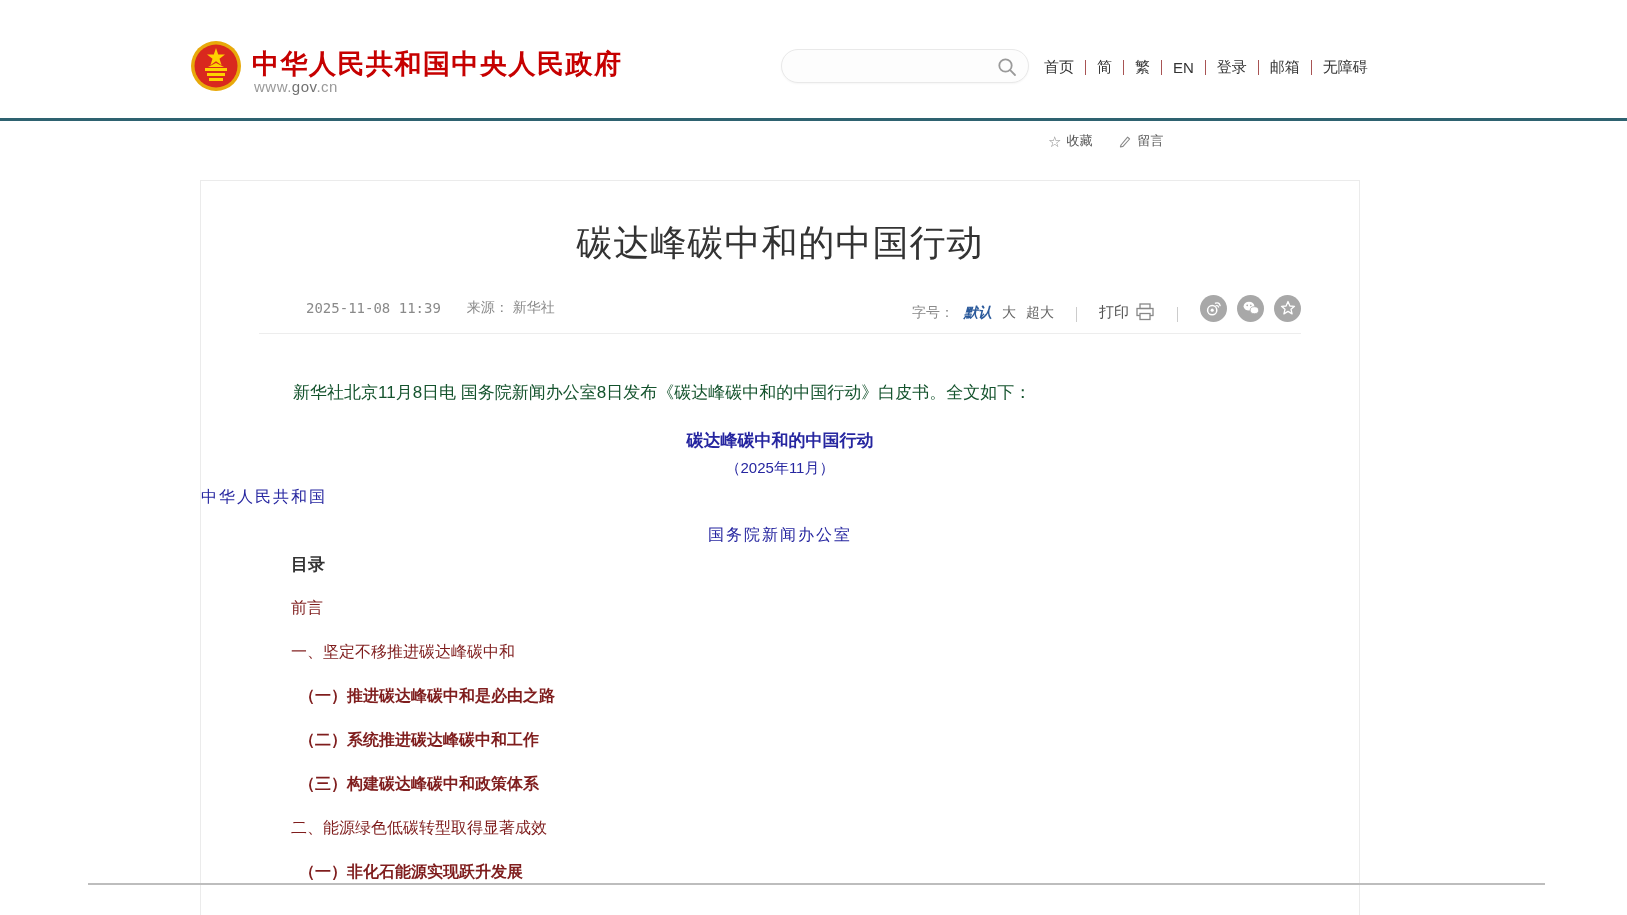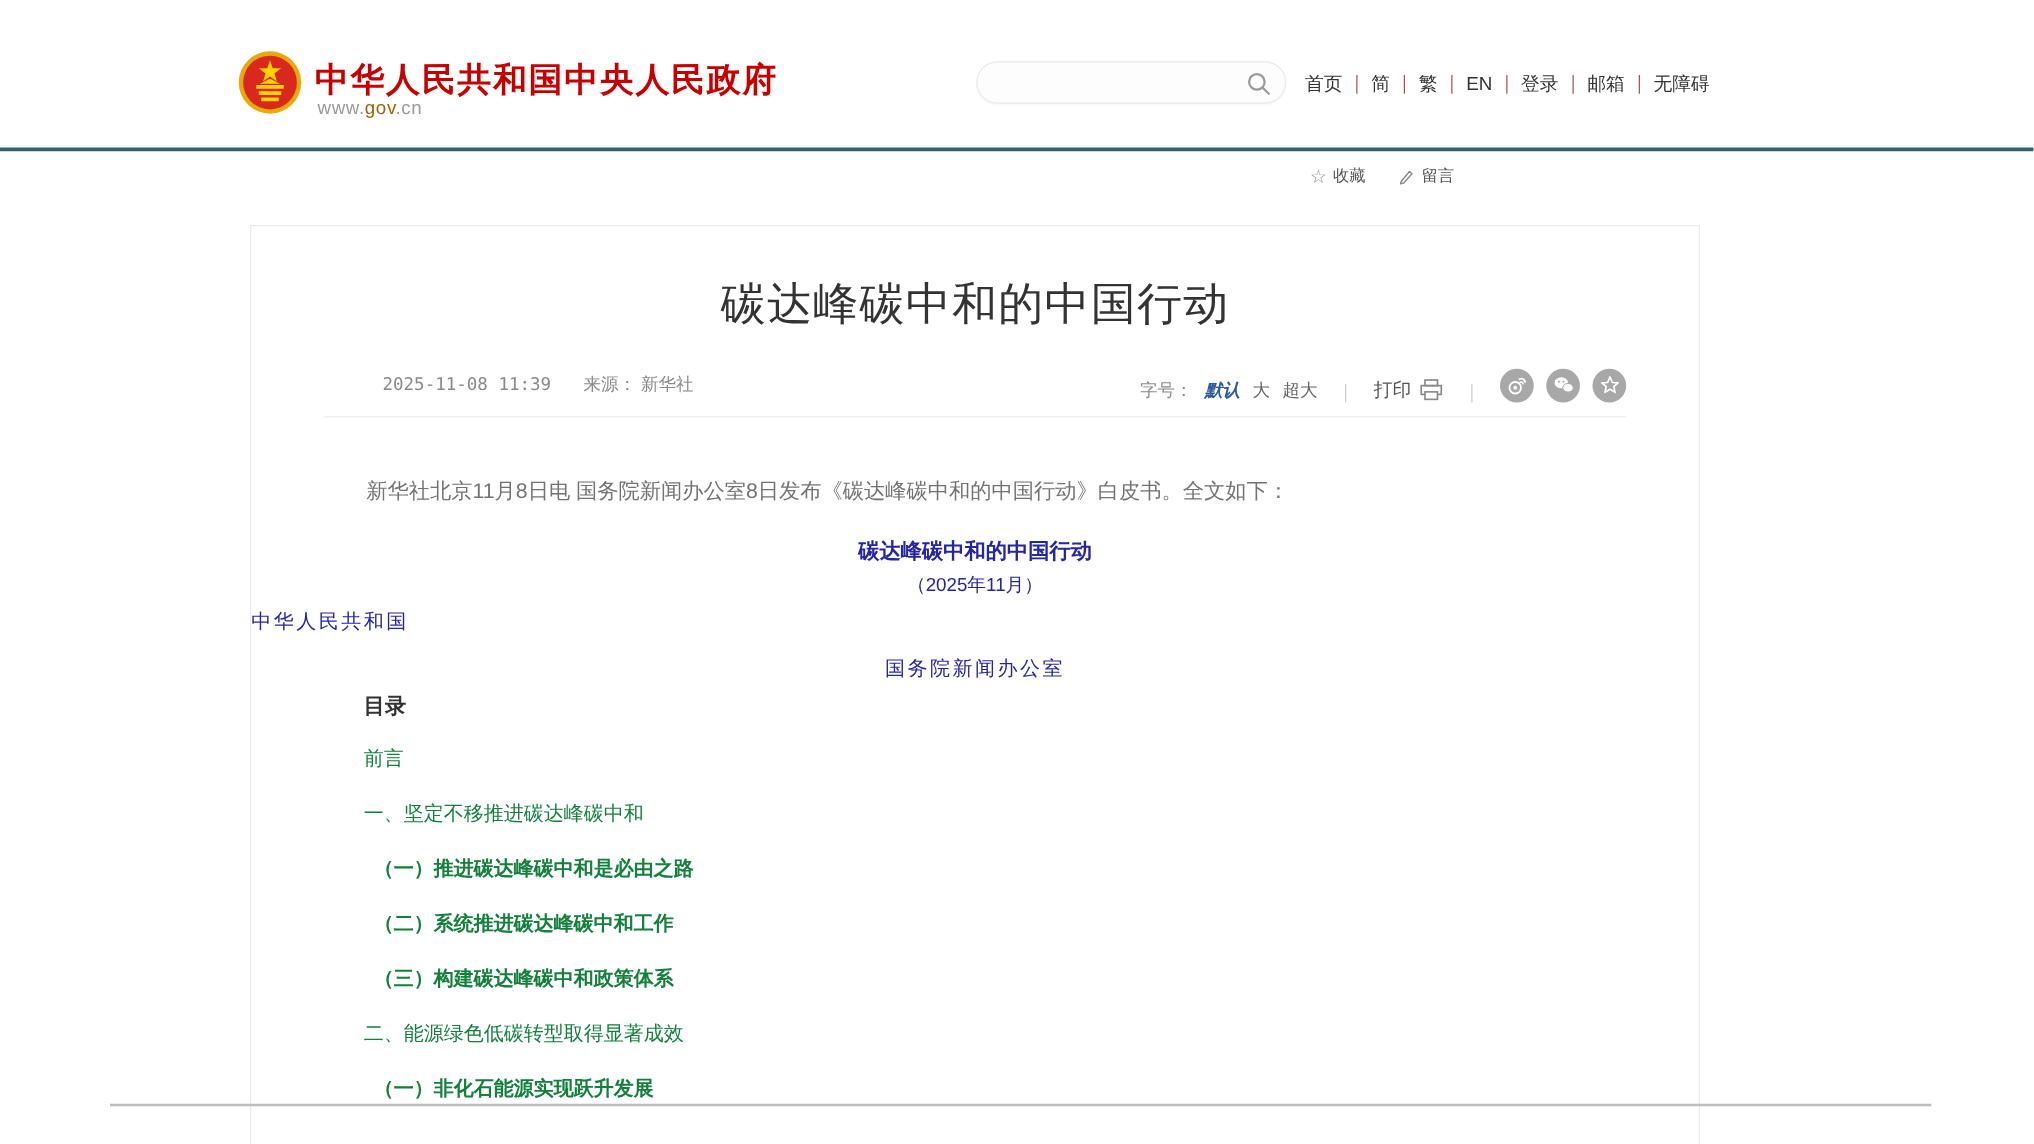--- a/index.html
+++ b/index.html
@@ -5,21 +5,21 @@
   * { margin:0; padding:0; box-sizing:border-box; }
   html,body { background:#ffffff; }
   body { font-family:"Liberation Sans", sans-serif; }
   .page { position:relative; width:1627px; height:915px; background:#ffffff; overflow:hidden; }
 
   
   .site-header { position:absolute; left:0; top:0; width:1627px; height:118px; background:#ffffff; }
   .emblem { position:absolute; left:190px; top:40px; width:52px; height:52px; }
   .brand-title { position:absolute; left:252px; top:46px; font-size:27px; font-weight:bold; color:#c60000; letter-spacing:1.5px; white-space:nowrap; }
   .brand-url { position:absolute; left:254px; top:78px; font-size:15px; color:#9a9a9a; letter-spacing:.5px; }
-  .brand-url .red { color:#a16207; }
+  .brand-url .red { color:#737373; }
   .search-box { position:absolute; left:781px; top:49px; width:248px; height:34px; border:1px solid #e9e9e9; background:#fdfdfd; border-radius:17px; box-shadow:0 1px 2px rgba(0,0,0,.04); }
   .search-box input { position:absolute; left:14px; top:4px; width:195px; height:24px; border:none; outline:none; background:transparent; font-size:14px; color:#333; }
   .search-icon { position:absolute; right:10px; top:6px; width:22px; height:22px; cursor:pointer; }
   .top-nav { position:absolute; left:1044px; top:56px; height:22px; display:flex; align-items:center; font-size:15px; color:#333; white-space:nowrap; }
   .top-nav .nav-item { cursor:pointer; }
   .top-nav .pipe { display:inline-block; width:1px; height:15px; background:#a85454; margin:0 11px; }
 
   .teal-line { position:absolute; left:0; top:118px; width:1627px; height:3px; background:#2e6270; }
 
   
@@ -35,29 +35,29 @@
   .meta-left .src { font-family:"Liberation Sans", sans-serif; }
   .meta-right { display:flex; align-items:flex-end; gap:10px; }
   .fs { cursor:pointer; color:#666; text-decoration:none; }
   .fs-default { color:#2b5a9b; font-weight:bold;font-style:italic; }
   .vsep { display:inline-block; width:1px; height:15px; background:#cccccc; margin:0 12px; }
   .print-btn { display:flex; align-items:center; gap:6px; color:#555; font-size:15px; cursor:pointer; }
   .share-icons { display:flex; align-items:center; gap:10px; }
   .circle-icon { width:27px; height:27px; border-radius:50%; background:#a8a8a8; display:flex; align-items:center; justify-content:center; cursor:pointer; }
   .meta-divider { position:absolute; left:58px; right:58px; top:152px; height:1px; background:#ededed; }
 
-  .lead { position:absolute; left:58px; right:58px; top:198px; font-size:17px; color:#737373; line-height:28px; text-indent:2em; }
+  .lead { position:absolute; left:58px; right:58px; top:198px; font-size:17px; color:#14532d; line-height:28px; text-indent:2em; }
   .doc-title { position:absolute; left:0; top:248px; width:100%; text-align:center; font-size:17px; font-weight:bold; color:#2626a0; }
   .doc-date  { position:absolute; left:0; top:278px; width:100%; text-align:center; font-size:15px; color:#2626a0; }
   .doc-org1  { position:absolute; left:0; top:306px; width:100%; font-size:16px; color:#2626a0; font-family:"DejaVu Serif", serif; letter-spacing:2px; }
   .doc-org2  { position:absolute; left:0; top:344px; width:100%; text-align:center; font-size:16px; color:#2626a0; font-family:"DejaVu Serif", serif; letter-spacing:2px; }
 
   .toc-heading { position:absolute; left:90px; top:372px; font-size:17px; font-weight:bold; color:#333; }
   .toc { position:absolute; left:90px; top:415px; list-style:none; }
-  .toc li { font-size:16px; color:#15803d; line-height:24px; margin-bottom:20px; white-space:nowrap; }
+  .toc li { font-size:16px; color:#7f1d1d; line-height:24px; margin-bottom:20px; white-space:nowrap; }
   .toc li.lv1 { padding-left:8px;font-weight:bold; }
 
   .bottom-line { position:absolute; left:88px; top:883px; width:1457px; height:2px; background:#bdbdbd; }
 </style>
 </head>
 <body>
 
 <div class="page">
 
   <header class="site-header">

